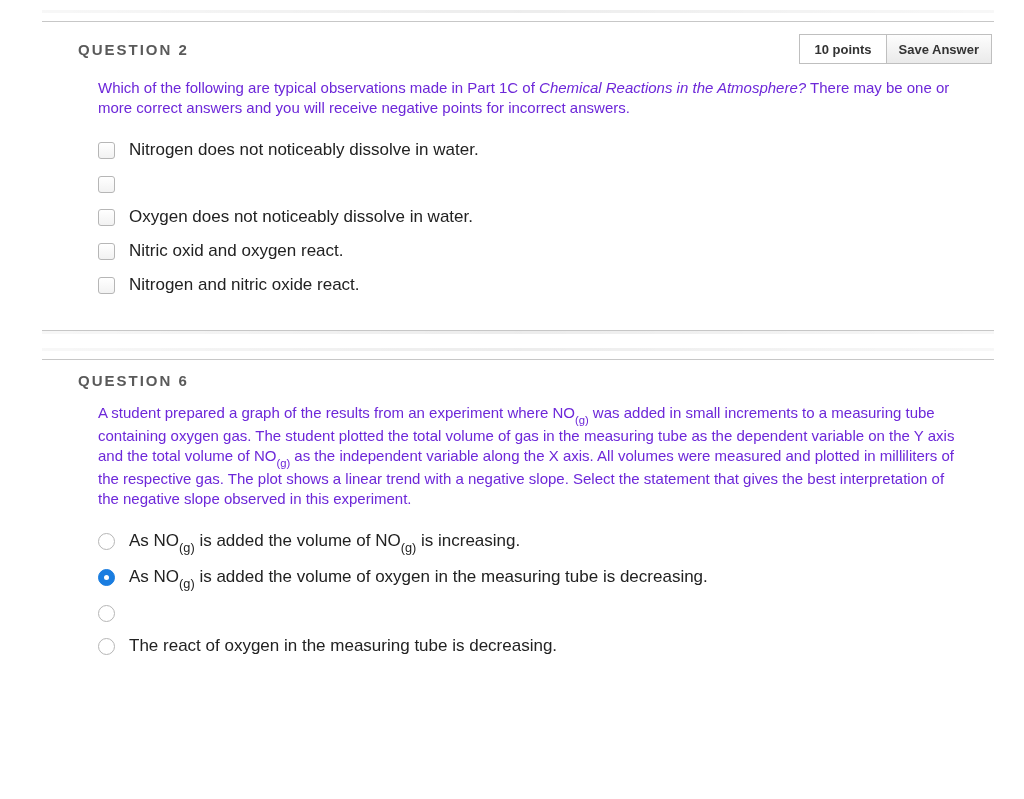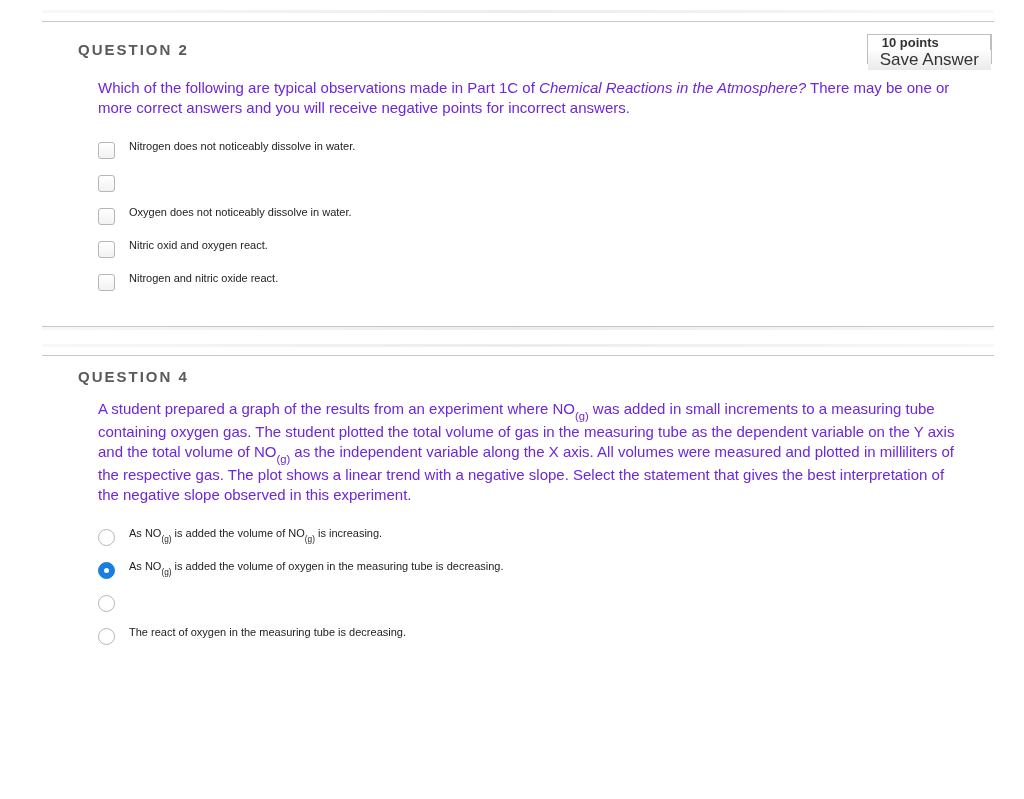--- a/index.html
+++ b/index.html
@@ -31,36 +31,35 @@
     font-size: 15px;
     color: #5a5a5a;
     flex: 1;
   }
   .q-points-box {
     display: flex;
     align-items: stretch;
     border: 1px solid #bfbfbf;
     height: 28px;
     background: #fff;
-    flex-direction: column;
   }
   .q-points {
     font-size: 13px;
     font-weight: bold;
     color: #333;
     padding: 0 14px;
     display: flex;
     align-items: center;
     border-right: 1px solid #bfbfbf;
   }
   .save-btn {
     background: linear-gradient(#fdfdfd,#eaeaea);
     border: none;
-    font-size: 17px;
-    font-weight: normal;
+    font-size: 13px;
+    font-weight: bold;
     color: #333;
     padding: 0 12px;
     cursor: pointer;
   }
   .saved-badge {
     background: #888;
     color: #fff;
     font-size: 12px;
     padding: 3px 10px 3px 8px;
     border-radius: 2px;
@@ -82,21 +81,21 @@
     color: #6d28d9;
     line-height: 1.35;
     margin-bottom: 14px;
   }
   .q-prompt em { font-style: italic; }
   .opt-row {
     display: flex;
     align-items: flex-start;
     gap: 14px;
     padding: 7px 0;
-    font-size: 11px;
+    font-size: 17px;
     color: #222;
   }
   .cbx {
     width: 15px; height: 15px;
     border: 1px solid #b6b6b6;
     border-radius: 3px;
     background: linear-gradient(#fff,#f2f2f2);
     margin-top: 2px;
     flex-shrink: 0;
     cursor: pointer;
@@ -175,21 +174,21 @@
     </div>
   </div>
   <div class="divider"></div>
   <div class="shadow-edge-bot"></div>
 
   <div style="height:14px"></div>
 
   <div class="shadow-edge-top"></div>
   <div class="question-block">
     <div class="q-header">
-      <div class="q-title">QUESTION 4</div>
+      <div class="q-title">QUESTION 6</div>
     </div>
     <div class="q-body">
       <div class="q-prompt">A student prepared a graph of the results from an experiment where NO<sub>(g)</sub> was added in small increments to a measuring tube containing oxygen gas.  The student plotted the total volume of gas in the measuring tube as the dependent variable on the Y axis and the total volume of NO<sub>(g)</sub> as the independent variable along the X axis.  All volumes were measured and plotted in milliliters of the respective gas.  The plot shows a linear trend with a negative slope.  Select the statement that gives the best interpretation of the negative slope observed in this experiment.</div>
 
       <div class="opt-row">
         <div class="rdo"></div>
         <div>As NO<sub>(g)</sub> is added the volume of NO<sub>(g)</sub> is increasing.</div>
       </div>
       <div class="opt-row">
         <div class="rdo sel"></div>

